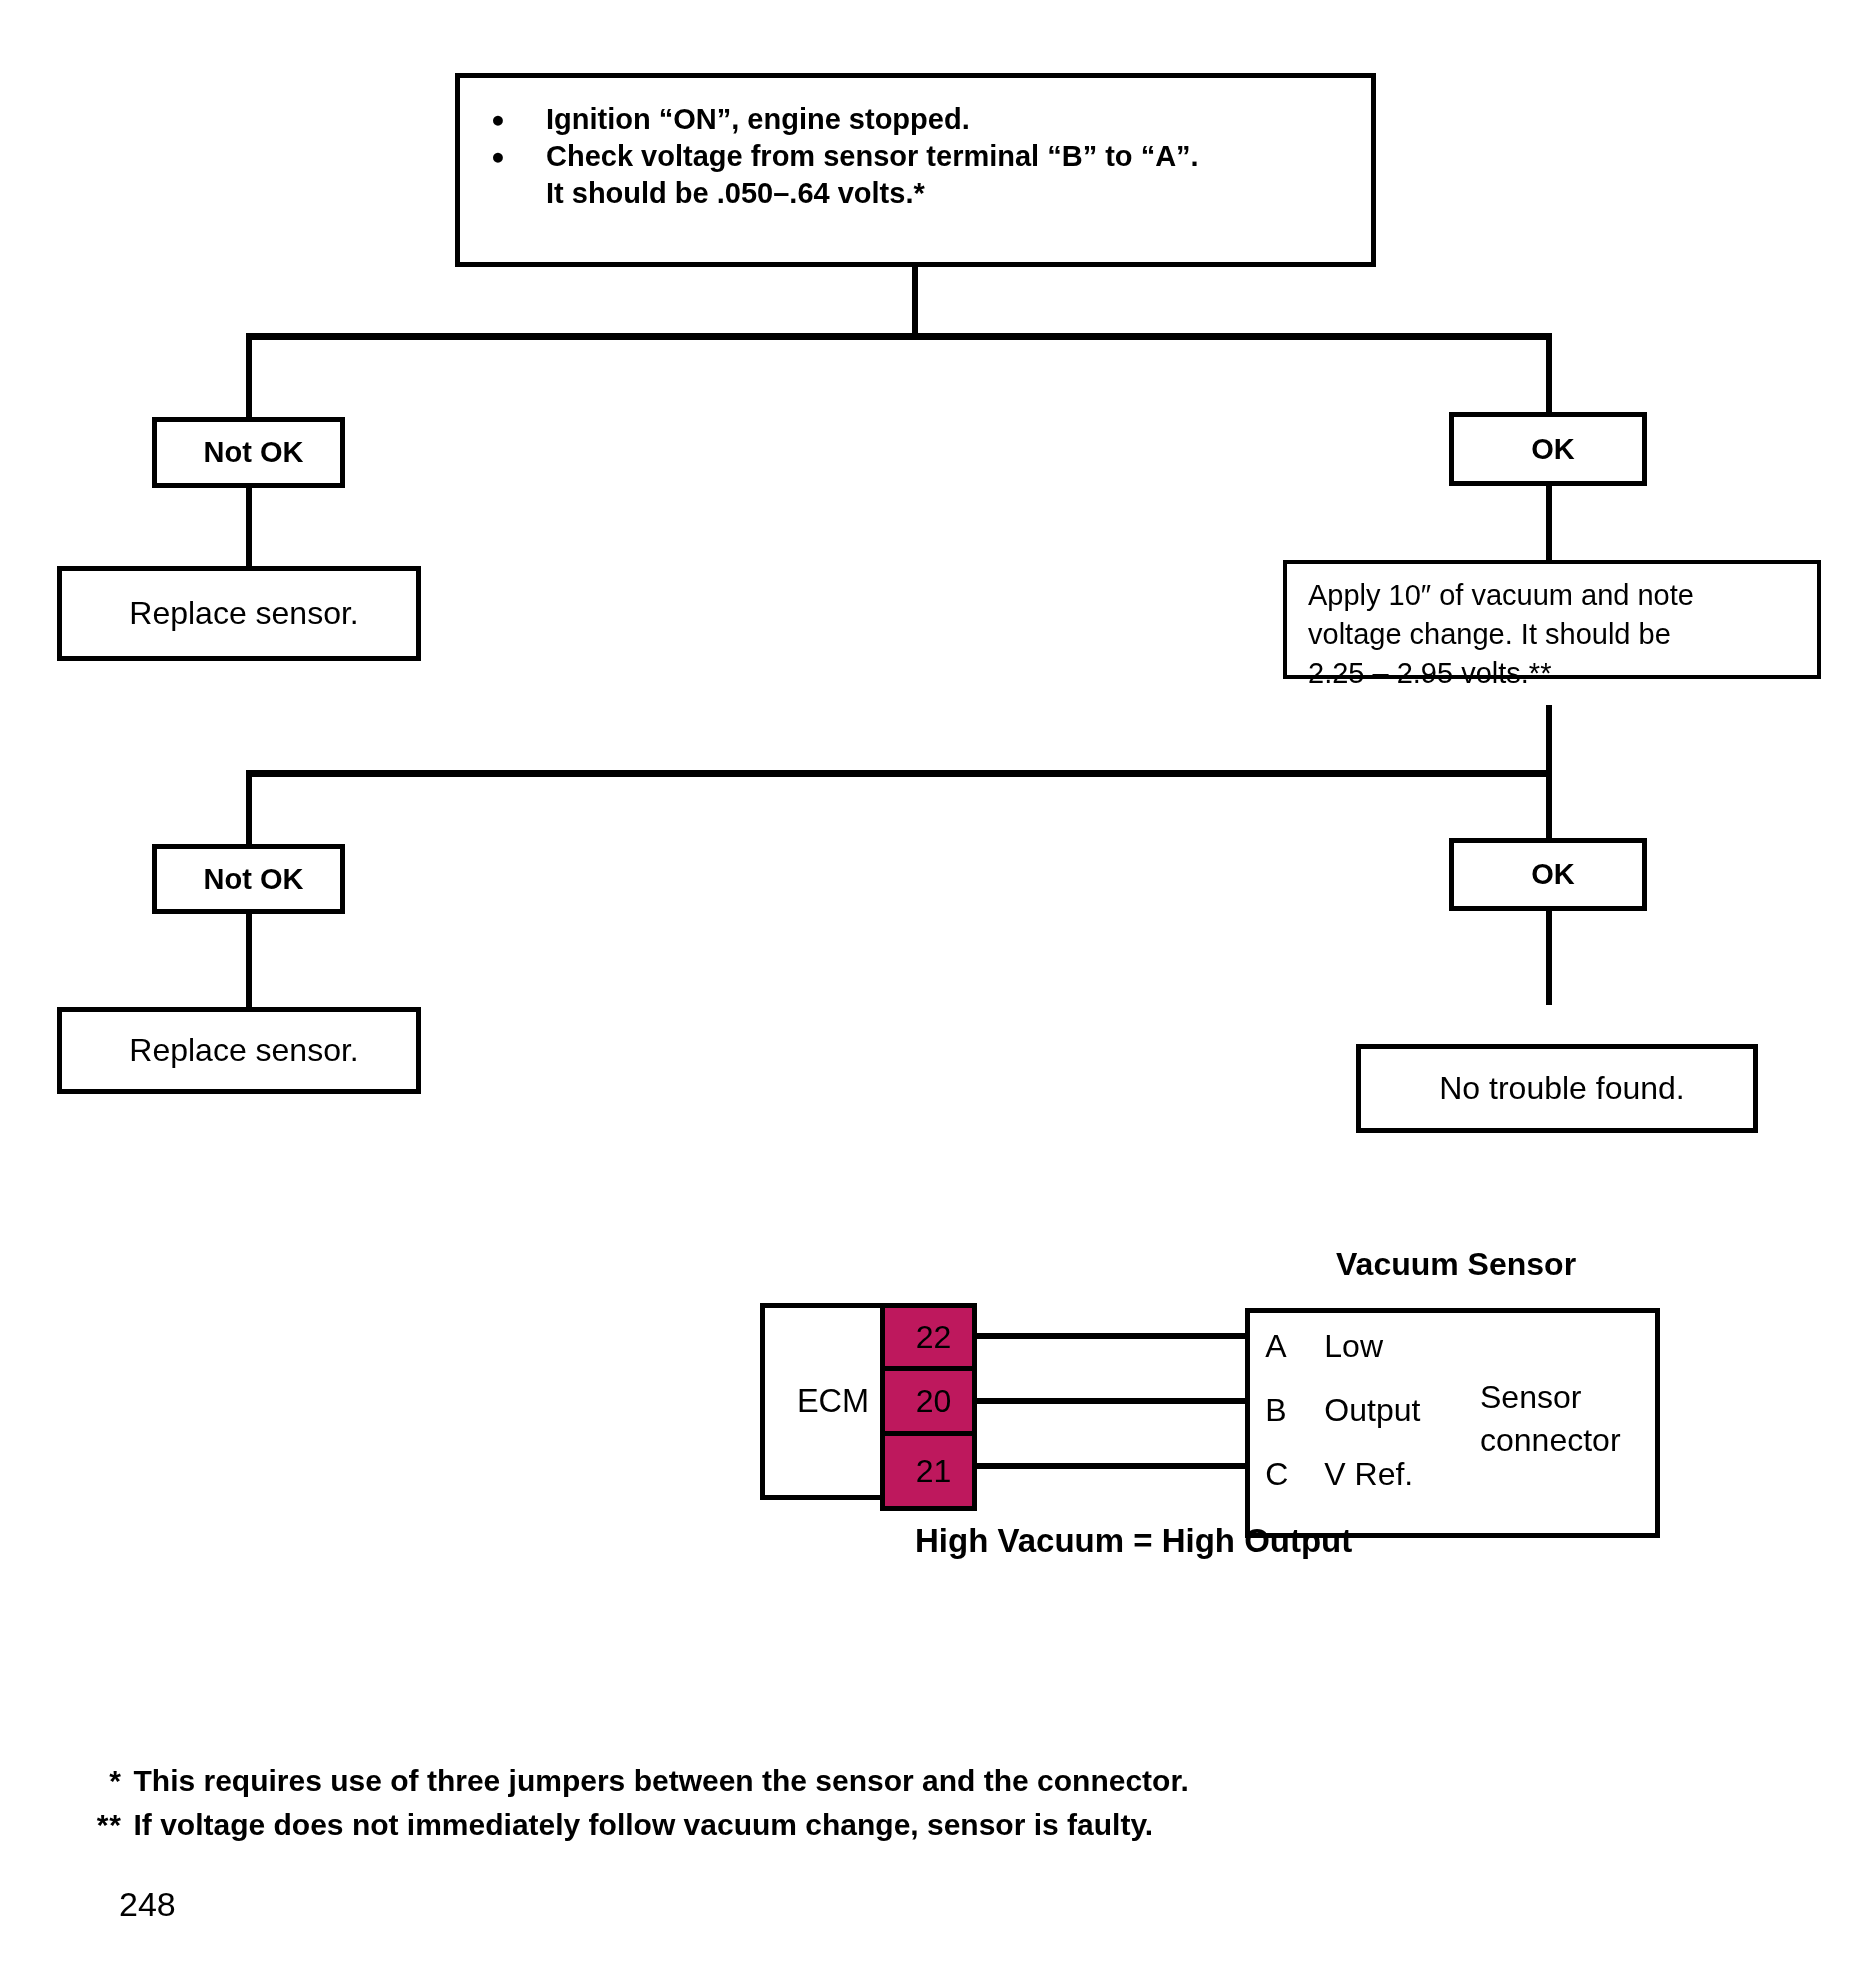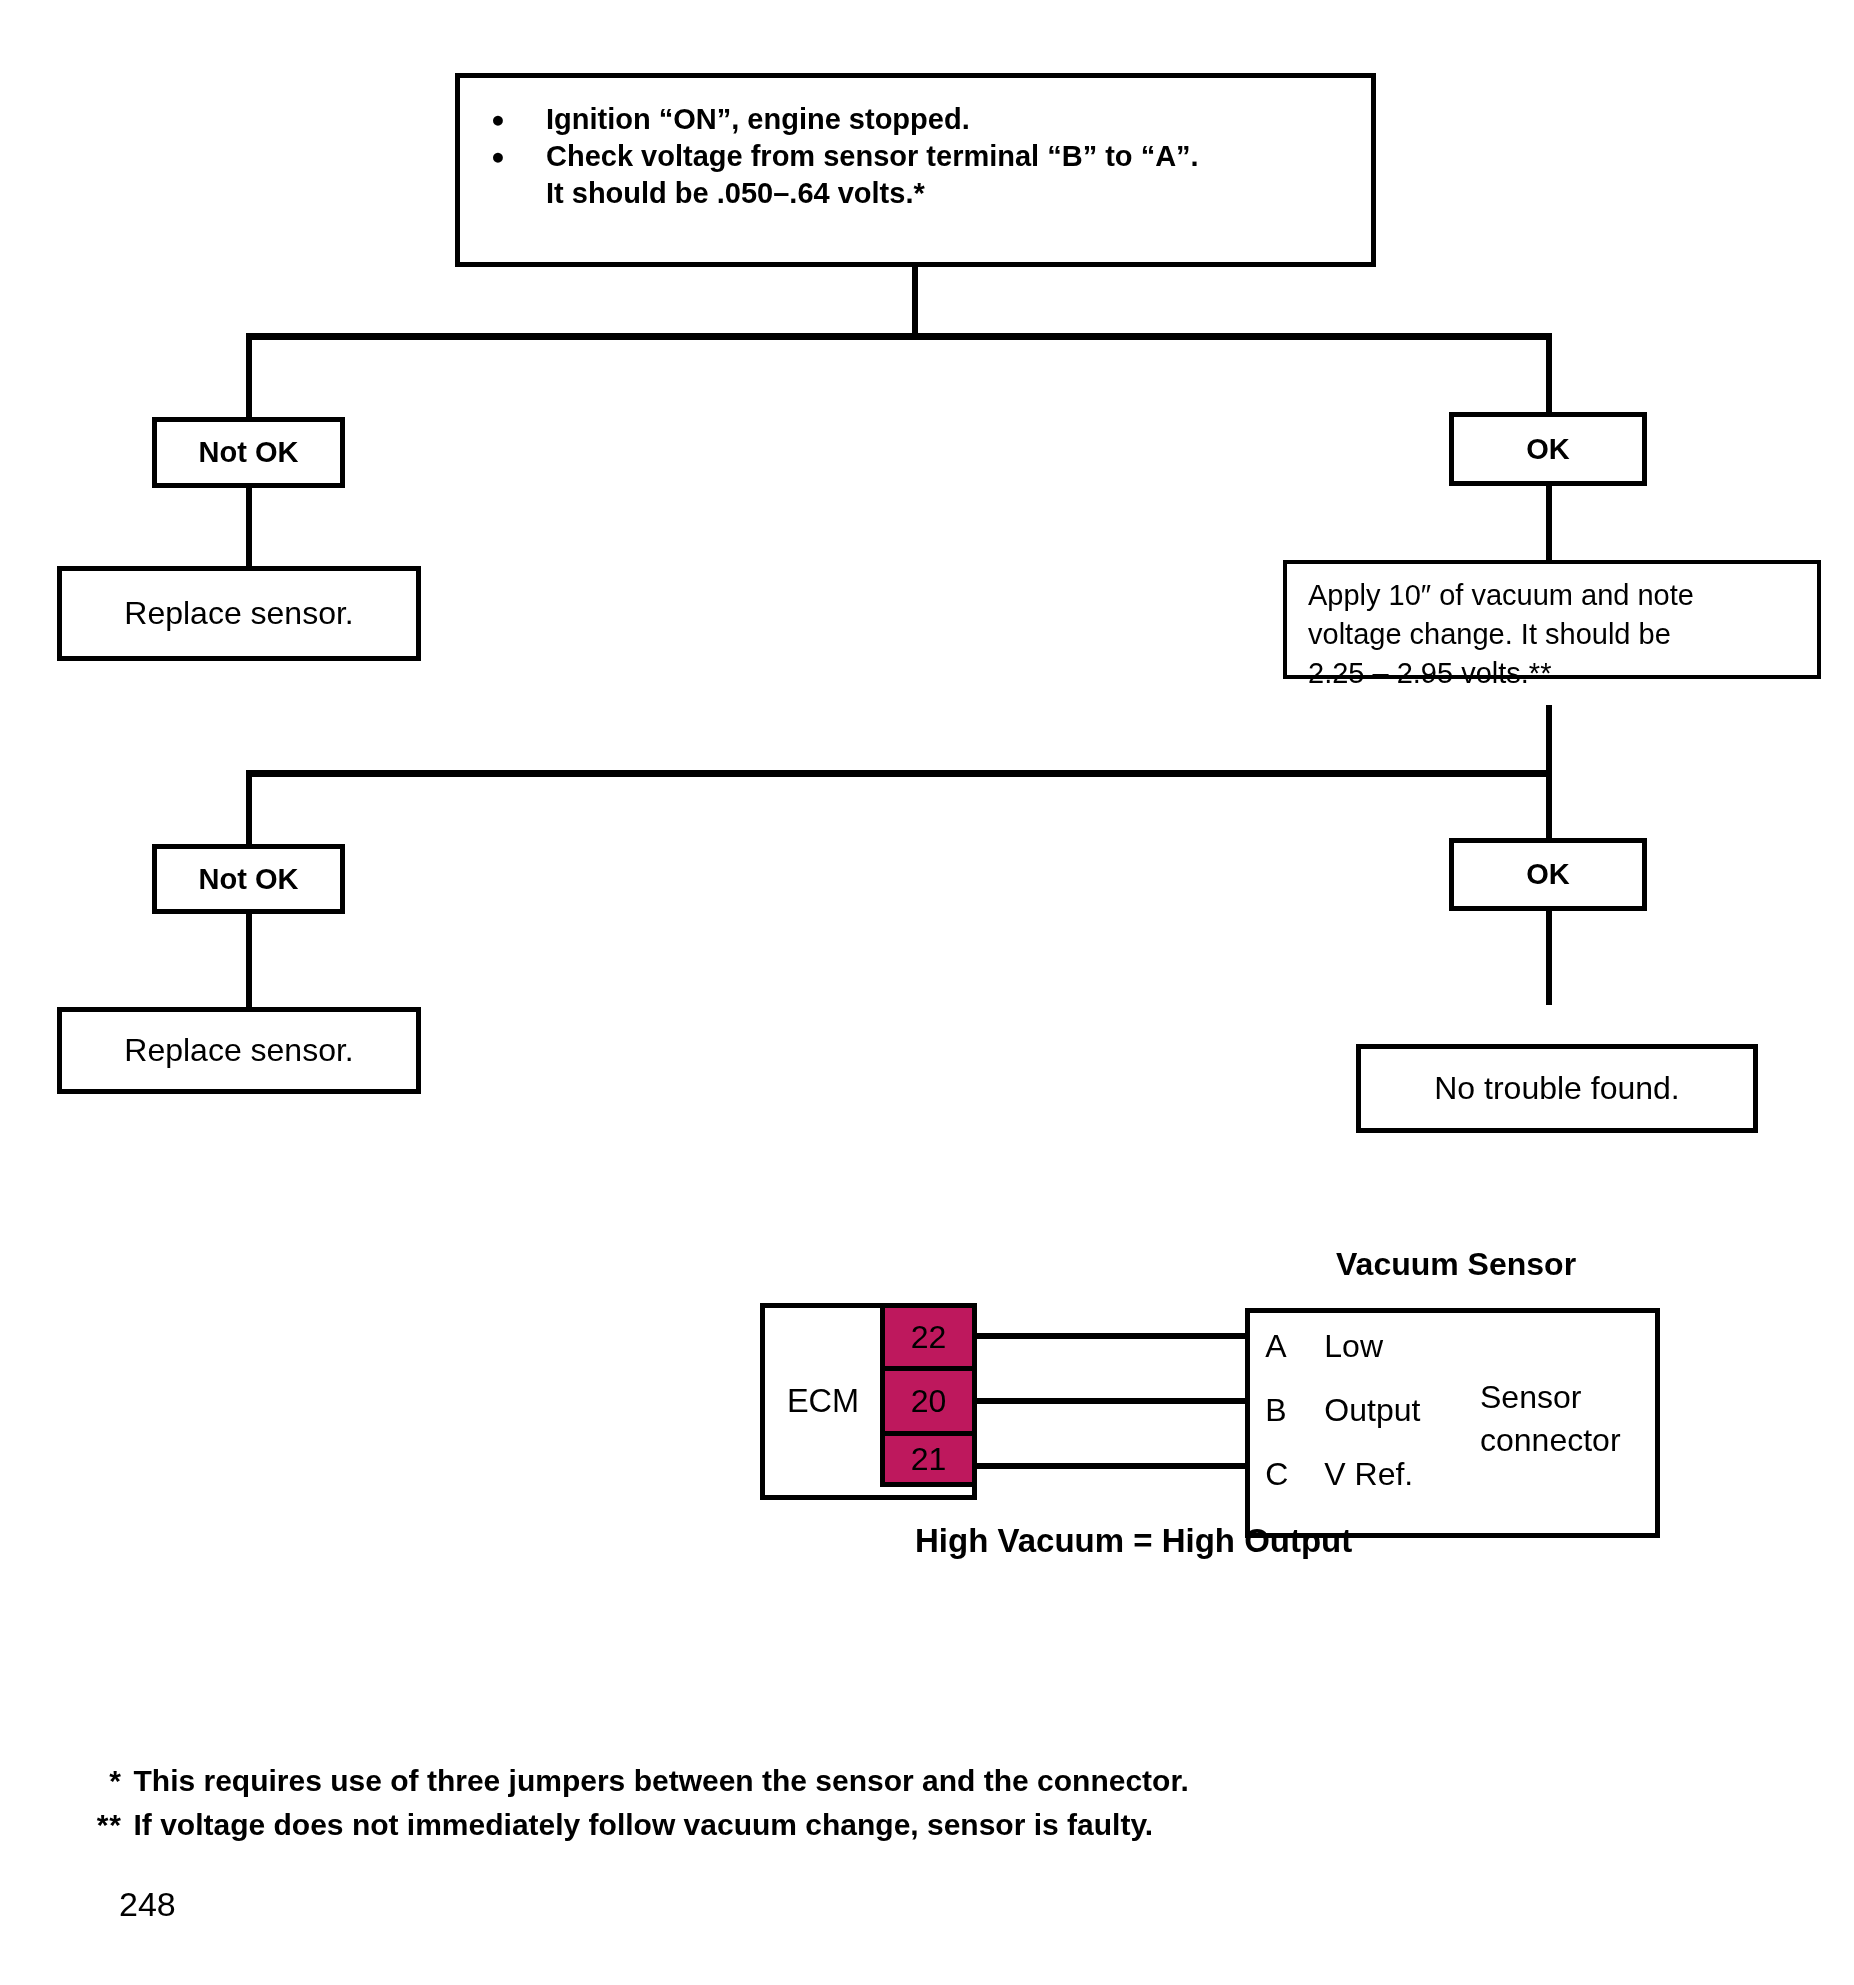--- a/index.html
+++ b/index.html
@@ -16,20 +16,21 @@
     position: absolute;
     border: 5.7px solid #000;
     background: #fff;
     box-sizing: border-box;
   }
   .center {
     display: flex;
     align-items: center;
     justify-content: center;
     text-align: center;
+    padding-left: 10px;
   }
   .line { position: absolute; background: #000; }
   .pre { white-space: pre-line; }
 
   
   #start-box { left: 455px; top: 73px; width: 921px; height: 194px; padding: 23px 19px 0 31px; }
   .bullet-row { display: flex; align-items: flex-start; font-weight: 700; font-size: 29px; line-height: 37px; }
   .bullet-marker { width: 55px; font-size: 23px; line-height: 37px; flex: 0 0 55px; }
   .bullet-text { white-space: pre-line; }
 
@@ -58,21 +59,21 @@
   #replace2  { left: 57px;   top: 1007px; width: 364px; height: 87px; }
   #notrouble { left: 1356px; top: 1044px; width: 402px; height: 89px; }
 
   
   #vacuum-title { position: absolute; left: 1336px; top: 1246px; font-size: 32px; font-weight: 700; }
   #ecm-box { left: 760px; top: 1303px; width: 217px; height: 197px; }
   #ecm-label-area { position: absolute; left: 760px; top: 1303px; width: 126px; height: 197px; font-size: 32.5px; }
   .pin-cell { position: absolute; left: 880px; width: 97px; border: 5.7px solid #000; background: #be185d; box-sizing: border-box; font-size: 32px; }
   #pin22 { top: 1303px; height: 68px; }
   #pin20 { top: 1366px; height: 70px; }
-  #pin21 { top: 1431px; height: 56px; }
+  #pin21 { top: 1431px; height: 80px; }
   .wire { height: 5.7px; left: 974px; width: 273px; }
   #wire1 { top: 1333px; }
   #wire2 { top: 1398px; }
   #wire3 { top: 1463px; }
   #sensor-box { left: 1245px; top: 1308px; width: 415px; height: 230px; padding-top: 1.9px; }
   .term-row { display: flex; align-items: center; height: 64px; padding-left: 15.3px; font-size: 32px; }
   .term-letter { width: 59px; flex: 0 0 59px; }
   #connector-label { position: absolute; left: 1480px; top: 1376px; font-size: 32px; line-height: 43px; white-space: pre-line; }
   #diagram-caption { position: absolute; left: 915px; top: 1522px; font-size: 33px; font-weight: 700; }
 

